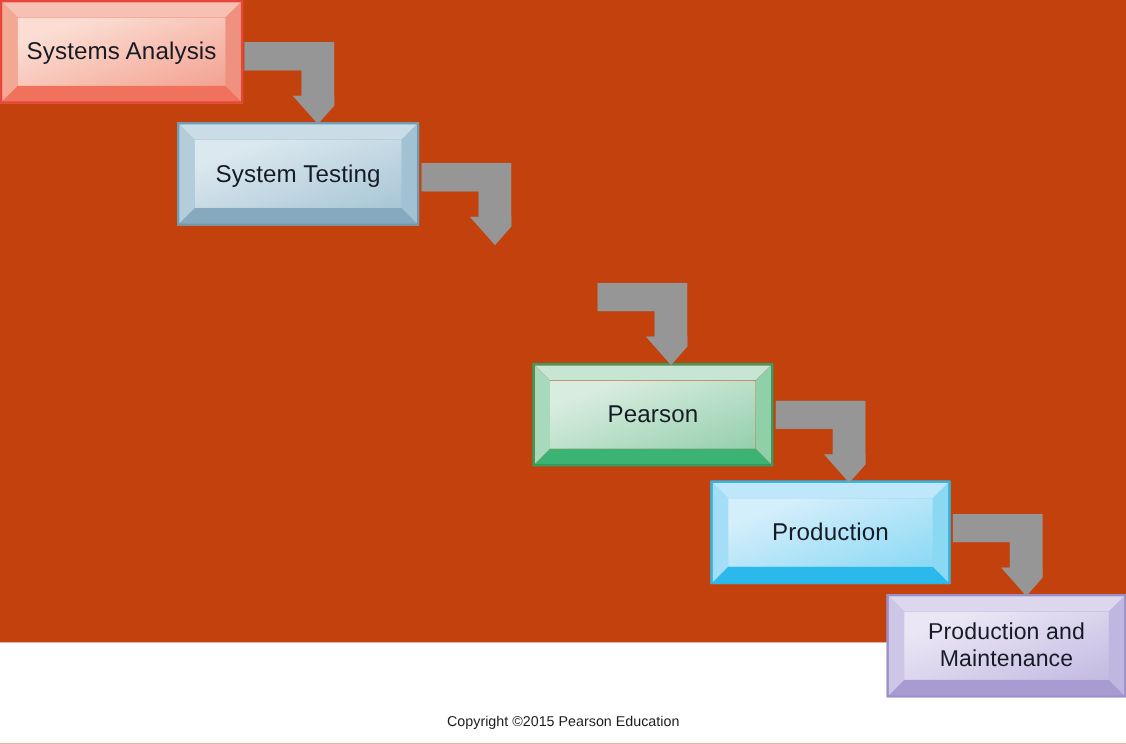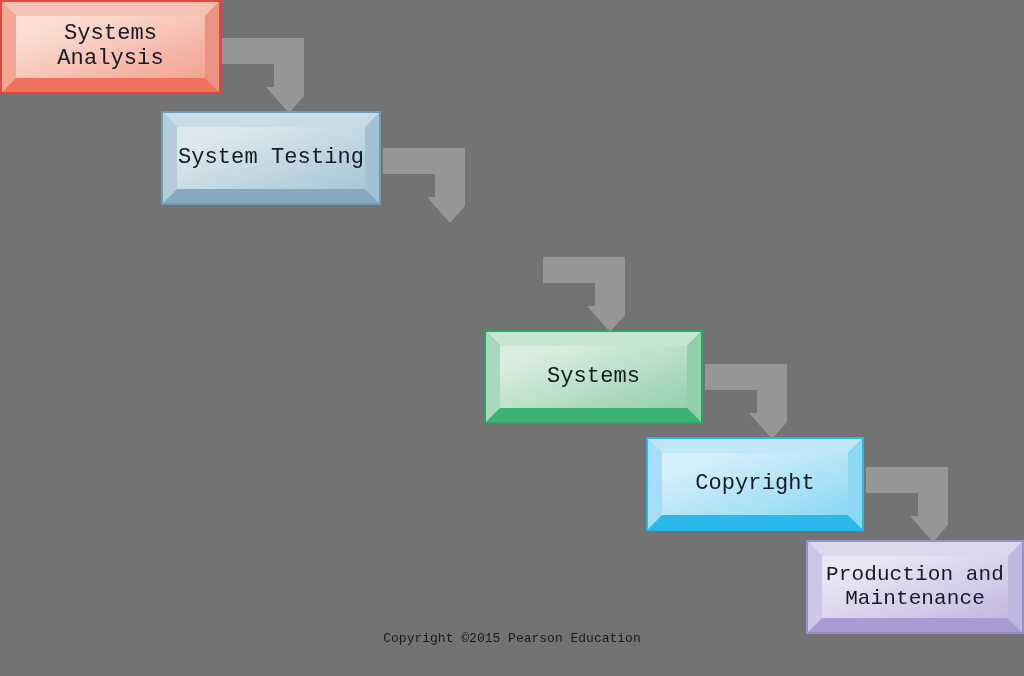--- a/index.html
+++ b/index.html
@@ -1,20 +1,20 @@
 <!DOCTYPE html>
 <html><head>
 <meta charset="utf-8">
 <style>
   html,body{margin:0;padding:0;}
   body{
     width:1024px;height:676px;background:#ffffff;overflow:hidden;
     font-family:"Liberation Sans","DejaVu Sans",sans-serif;
   }
-  #stage{position:relative;width:1024px;height:676px;background:#737373;font-family:Liberation Mono, monospace;}
+  #stage{position:relative;width:1024px;height:584px;background:#c2410c;}
 
   
   .node{position:absolute;box-sizing:border-box;}
   .node .frame{
     position:absolute;inset:0;box-sizing:border-box;
     border:2px solid var(--edge);
     background:var(--base);
   }
   
   .bev{position:absolute;inset:2px;}
@@ -41,21 +41,21 @@
     white-space:pre-line;letter-spacing:.1px;
   }
   .label.two-line{font-size:21px;}
 
   
   .arrow{position:absolute;}
   .arrow svg{display:block;}
 
   
   .copyright{
-    position:absolute;left:0;top:631px;width:1024px;text-align:center;
+    position:absolute;left:0;top:648px;width:1024px;text-align:center;
     font-size:13px;color:#1b1b1b;
   }
 </style>
 </head>
 <body>
 
 <div id="stage">
 
   <div class="node" id="n0" style="left: 0px; top: 0px; width: 221px; height: 94px; --edge: #e8463c; --base: #f08a74; --bev-top: #f6c1b2; --bev-bot: #f0715c; --bev-left: #f2a893; --bev-right: #ef9180; --inner: linear-gradient(160deg,#fbddd3 0%,#fbddd3 18%,#f3a291 100%);">
     <div class="frame"></div>
@@ -86,34 +86,34 @@
 
   <div class="node" id="n3" style="left: 484px; top: 330px; width: 219px; height: 94px; --edge: #28a565; --base: #83ccа2; --bev-top: #c7e5d3; --bev-bot: #3bb473; --bev-left: #a9d9bd; --bev-right: #8fd0a8; --inner: linear-gradient(160deg,#d8ecdf 0%,#d8ecdf 18%,#94cfad 100%);">
     <div class="frame"></div>
     <div class="bev">
       <i class="t"></i>
       <i class="b"></i>
       <i class="l"></i>
       <i class="r"></i>
     </div>
     <div class="inner">
-      <span class="label">Systems</span>
+      <span class="label">Pearson</span>
     </div>
   </div>
 
   <div class="node" id="n4" style="left: 646px; top: 437px; width: 218px; height: 94px; --edge: #29b6e8; --base: #7ed4f2; --bev-top: #c0e7f9; --bev-bot: #2ab9ea; --bev-left: #a3def6; --bev-right: #8bd8f3; --inner: linear-gradient(160deg,#d5eefb 0%,#d5eefb 18%,#8ad9f4 100%);">
     <div class="frame"></div>
     <div class="bev">
       <i class="t"></i>
       <i class="b"></i>
       <i class="l"></i>
       <i class="r"></i>
     </div>
     <div class="inner">
-      <span class="label">Copyright</span>
+      <span class="label">Production</span>
     </div>
   </div>
 
   <div class="node" id="n5" style="left: 806px; top: 540px; width: 218px; height: 94px; padding-left: 36px; --edge: #9b8fc8; --base: #bdb4de; --bev-top: #ddd7ee; --bev-bot: #a79bd1; --bev-left: #cdc6e7; --bev-right: #c0b7e0; --inner: linear-gradient(160deg,#eae6f5 0%,#eae6f5 18%,#c3bae1 100%);">
     <div class="frame"></div>
     <div class="bev">
       <i class="t"></i>
       <i class="b"></i>
       <i class="l"></i>
       <i class="r"></i>

